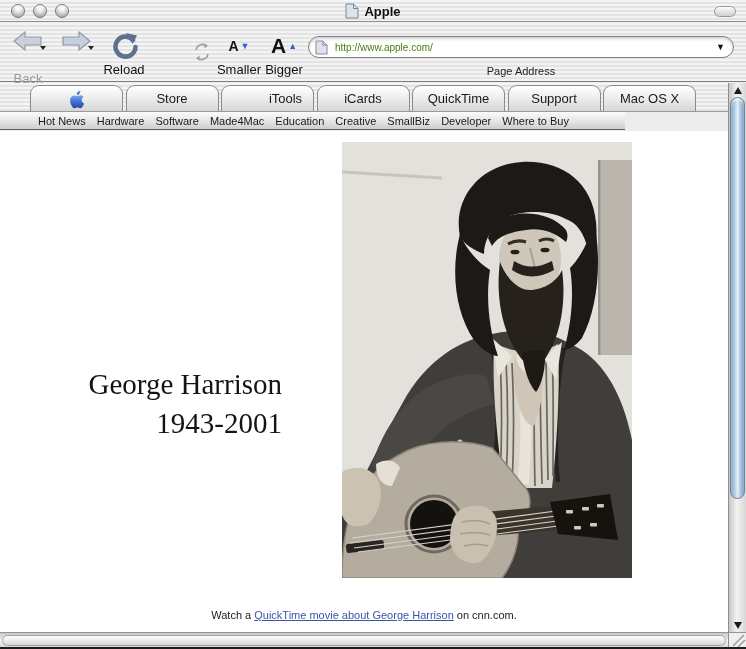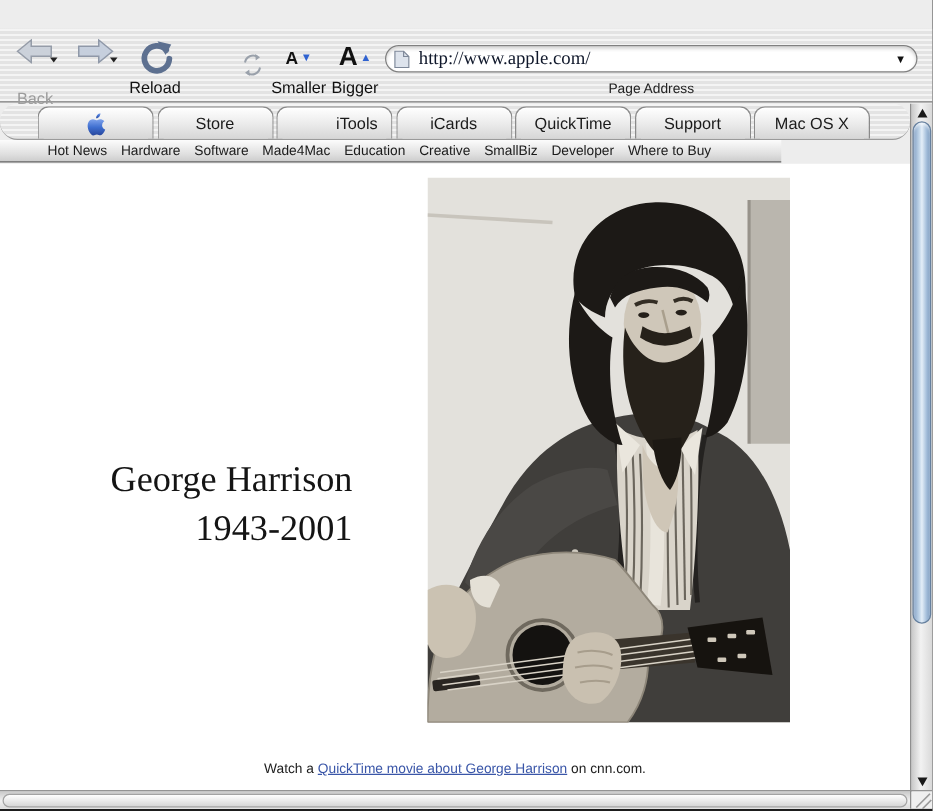--- a/index.html
+++ b/index.html
@@ -34,26 +34,26 @@
      border-left:3px solid transparent;border-right:3px solid transparent;border-top:4px solid #222;}
   .b-back{left:6px;width:44px;} .b-forward{left:50px;width:52px;gap:20px;}
   .b-reload{left:102px;width:44px;} .b-stop{left:148px;width:42px;}
   .b-activity{left:190px;width:24px;top:14px;height:30px;}
   .b-smaller{left:214px;width:50px;} .b-bigger{left:262px;width:44px;}
   .sizeA{font-weight:bold;color:#111;font-family:"Liberation Sans",sans-serif;}
   .sizeA.small{font-size:14px;} .sizeA.big{font-size:21px;}
   .sizetri{font-size:9px;line-height:9px;margin-left:2px;}
   .addressbar{position:absolute;left:308px;top:13px;width:426px;height:22px;border:1px solid #808080;border-radius:11px;
      background:#fff;box-shadow:inset 0 2px 3px rgba(0,0,0,.18);display:flex;align-items:center;padding:0 8px 0 6px;}
-  .addressbar input{flex:1;border:none;outline:none;font-size:15px;color:#0f172a;background:transparent;margin-left:5px;
-     font-family:Liberation Serif, serif;}
+  .addressbar input{flex:1;border:none;outline:none;font-size:10px;color:#4d7c0f;background:transparent;margin-left:5px;
+     font-family:Liberation Sans, sans-serif;}
   .addrdrop{font-size:9px;color:#111;cursor:pointer;}
   .pageaddr{position:absolute;left:308px;top:42px;width:426px;text-align:center;font-size:11px;color:#222;}
   
-  .tabbar{position:absolute;left:0;top:83px;width:728px;height:29px;border-bottom:1px solid #9a9a9a;border-radius:14px;}
+  .tabbar{position:absolute;left:0;top:83px;width:728px;height:29px;border-bottom:1px solid #9a9a9a;}
   .tab{position:absolute;bottom:0;height:26px;width:93px;border:1px solid #8a8a8a;border-bottom:none;
      border-radius:9px 9px 0 0;background:linear-gradient(to bottom,#ffffff 0%,#ececec 50%,#d6d6d6 100%);
      box-shadow:inset 0 1px 0 #fff;display:flex;align-items:center;justify-content:center;
      font-size:13px;color:#1a1a1a;cursor:pointer;}
   
   .subnav{position:absolute;left:0;top:112px;width:625px;height:18px;
      background:linear-gradient(to bottom,#fcfcfc,#e0e0e0 65%,#cdcdcd);
      border-bottom:1px solid #5f5f5f;
      display:flex;align-items:center;justify-content:space-between;
      padding:0 56px 0 38px;font-size:11px;color:#1a1a1a;}
@@ -80,20 +80,33 @@
      background:linear-gradient(to bottom,#c9c9c9,#f0f0f0 55%,#dadada);border-top:1px solid #949494;}
   .hthumb{position:absolute;left:2px;top:2px;right:2px;height:11px;border-radius:6px;
      border:1px solid #a3a3a3;background:linear-gradient(to bottom,#ffffff,#d6d6d6);cursor:grab;}
   .growbox{position:absolute;left:728px;top:632px;width:18px;height:15px;background:#efefef;border-left:1px solid #8f8f8f;border-top:1px solid #949494;}
 </style>
 </head>
 <body>
 
 <div class="window">
 
+  <div class="titlebar pinstripe">
+    <div class="tl c1"></div>
+    <div class="tl c2"></div>
+    <div class="tl c3"></div>
+    <div class="titlegroup">
+      <svg width="14" height="16" viewBox="0 0 14 16">
+        <path d="M1 1 h7.5 l4.5 4.5 V15 H1 Z" fill="#dde3ec" stroke="#7d8798" stroke-width="1"></path>
+        <path d="M8.5 1 v4.5 H13" fill="none" stroke="#7d8798" stroke-width="1"></path>
+      </svg>
+      <span class="titletext">Apple</span>
+    </div>
+    <div class="pillbtn"></div>
+  </div>
 
   <div class="toolbar pinstripe">
 
     <div class="tbtn b-back disabled">
       <div class="iconbox">
         <svg width="32" height="20" viewBox="0 0 32 20">
           <path d="M2 10 L13 1 V6 H29 V14 H13 V19 Z" fill="#cbd1da" stroke="#959ca8" stroke-width="1.2"></path>
         </svg>
         <span class="menucaret"></span>
       </div>

